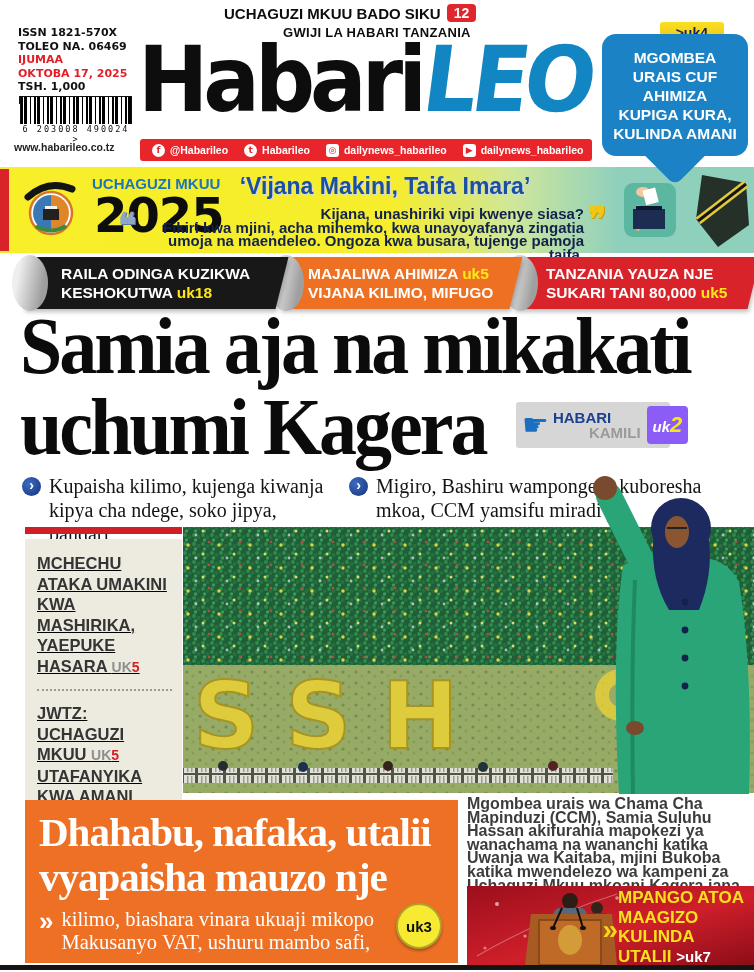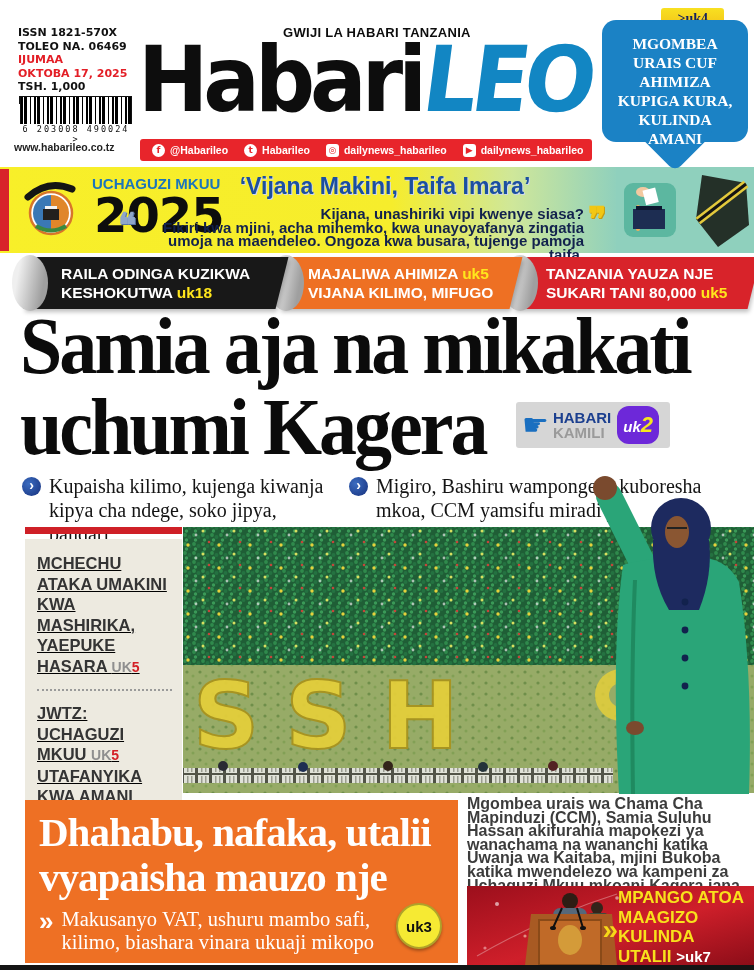--- a/index.html
+++ b/index.html
@@ -17,21 +17,21 @@
   .countdown { position:absolute; left:224px; top:4px; font-weight:bold; font-size:15px; color:#0d0d0d; display:flex; align-items:center; gap:6px; }
   .countdown .days { background:#e0272e; color:#fff; border-radius:4px; padding:0 7px; font-size:14px; line-height:18px; }
   .tagline { position:absolute; left:283px; top:25px; font-weight:bold; font-size:13px; color:#0d0d0d; letter-spacing:.3px; }
   .logo { position:absolute; left:138px; top:24px; font-family:"DejaVu Sans",sans-serif; font-weight:800; font-size:84px; line-height:104px; letter-spacing:-5px; white-space:nowrap; transform:scaleY(1.08); transform-origin:top left; }
   .logo .p1 { color:#0d0d0d; }
   .logo .p2 { color:#1286c3; display:inline-block; transform:skewX(-8deg); margin-left:2px; }
   .socialbar { position:absolute; left:140px; top:139px; width:452px; height:22px; background:#e8252b; border-radius:3px; display:flex; align-items:center; gap:16px; padding:0 12px; }
   .soc { display:flex; align-items:center; gap:5px; color:#fff; font-weight:bold; font-size:10.5px; }
   .soc .ic { width:13px; height:13px; background:#fff; color:#e8252b; border-radius:50%; font-size:9px; font-weight:bold; display:flex; align-items:center; justify-content:center; font-family:"DejaVu Sans",sans-serif; }
   .soc .ic.sq { border-radius:3px; }
-  .corner { position:absolute; right:6px; top:4px; width:150px; height:156px;font-family:Liberation Serif, serif; }
+  .corner { position:absolute; right:6px; top:18px; width:150px; height:156px; }
   .corner .ribbon { position:absolute; right:24px; top:4px; background:linear-gradient(180deg,#f8e021,#f0b614); color:#15225c; font-weight:bold; font-size:14px; padding:3px 16px 10px; border-radius:3px; }
   .corner .badge { position:absolute; right:0; top:16px; width:146px; height:122px; background:#1b82c5; border-radius:14px; z-index:2; display:flex; align-items:flex-start; justify-content:center; }
   .corner .badge:after { content:""; position:absolute; left:50%; bottom:-18px; width:56px; height:56px; background:#1b82c5; transform:translateX(-50%) rotate(45deg); border-radius:8px; z-index:-1; }
   .corner .badge-text { margin-top:14px; width:124px; color:#fff; font-weight:bold; font-size:15.5px; line-height:19px; text-align:center; }
 
   
   .banner { position:absolute; left:0; top:167px; width:754px; height:86px;
     background:linear-gradient(90deg,#f8ef29 0%,#f6ed2c 52%,#cfe79a 68%,#8fd0bd 82%,#7fcbb8 100%); }
   .banner .redstrip { position:absolute; left:0; top:2px; width:9px; height:82px; background:#d8232a; }
   .banner .logo-inec { position:absolute; left:24px; top:12px; }
@@ -52,22 +52,22 @@
   .strip .ref { color:#ffe61c; }
   .strip1 { width:252px; background:#181818; z-index:3; }
   .strip2 { width:230px; background:#ee7023; margin-left:4px; z-index:2; }
   .strip3 { width:234px; background:#d8232a; margin-left:4px; z-index:1; }
 
   
   .headline { position:absolute; left:20px; top:306px; font-family:"Liberation Serif","DejaVu Serif",serif; font-weight:bold; color:#0b0b0b; font-size:76px; line-height:77px; letter-spacing:-3px; transform:scaleY(1.05); transform-origin:top left; white-space:nowrap; }
   .more-badge { position:absolute; left:516px; top:402px; width:154px; height:46px; background:#d6d6d6; border-radius:3px; display:flex; align-items:center; padding:0 6px; gap:4px; }
   .more-badge .hand { color:#1a6fc0; font-size:30px; line-height:30px; font-family:"DejaVu Sans",sans-serif; }
   .more-badge .w { font-weight:800; font-size:15px; line-height:15px; }
-  .more-badge .w1 { color:#1b3f8f; } .more-badge .w2 { color:#9a9a9a; }
-  .more-badge .ukbox { margin-left:2px; background:#6d28d9; border-radius:12px; padding:6px 6px; font-style:italic; font-weight:800; }
+  .more-badge .w1 { color:#1b3f8f; } .more-badge .w2 { color:#9a9a9a;margin-left:36px; }
+  .more-badge .ukbox { margin-left:2px; background:#8b5cf6; border-radius:4px; padding:6px 6px; font-style:italic; font-weight:800; }
   .more-badge .ukbox .u { color:#fff; font-size:15px; } .more-badge .ukbox .n { color:#f6e71c; font-size:22px; }
 
   .bullets { position:absolute; left:22px; top:474px; display:flex; gap:24px; }
   .bullet { display:flex; gap:8px; }
   .bullet .bic { flex:0 0 auto; width:19px; height:19px; margin-top:3px; border-radius:50%; background:radial-gradient(circle at 35% 35%,#3b6cc0,#16307c); color:#fff; font-weight:bold; font-size:14px; line-height:17px; text-align:center; }
   .bullet .btxt { font-family:"Liberation Serif","DejaVu Serif",serif; font-size:20px; line-height:24px; color:#141414; }
   .bullet1 .btxt { width:276px; } .bullet2 .btxt { width:330px; }
 
   
   .sidebar { position:absolute; left:25px; top:527px; width:157px;text-decoration:underline; }
@@ -110,20 +110,24 @@
     <div>TOLEO NA. 06469</div>
     <div class="red">IJUMAA</div>
     <div class="red">OKTOBA 17, 2025</div>
     <div>TSH. 1,000</div>
     <div>KSH. 100</div>
   </div>
   <div class="barcode"></div>
   <div class="barcode-digits">6 203008 490024 &gt;</div>
   <div class="website">www.habarileo.co.tz</div>
 
+  <div class="countdown">
+    <span>UCHAGUZI MKUU BADO SIKU</span>
+    <span class="days">12</span>
+  </div>
   <div class="tagline">GWIJI LA HABARI TANZANIA</div>
 
   <div class="logo">
     <span class="p1">Habari</span><span class="p2">LEO</span>
   </div>
 
   <div class="socialbar">
     <span class="soc">
       <span class="ic">f</span>
       <span>@Habarileo</span>
@@ -305,22 +309,22 @@
   <div class="caption">Mgombea urais wa Chama Cha Mapinduzi (CCM), Samia Suluhu Hassan akifurahia mapokezi ya wanachama na wananchi katika Uwanja wa Kaitaba, mjini Bukoba katika mwendelezo wa kampeni za Uchaguzi Mkuu mkoani Kagera jana. Picha zaidi Uk.8. (Picha na Ikulu).</div>
 
   <div class="orange-box">
     <div class="orange-h">
       <div>Dhahabu, nafaka, utalii</div>
       <div>vyapaisha mauzo nje</div>
     </div>
     <div class="orange-sub">
       <span class="chev">»</span>
       <span class="stxt">
+        <div>kilimo, biashara vinara ukuaji mikopo</div>
         <div>Makusanyo VAT, ushuru mambo safi,</div>
-        <div>kilimo, biashara vinara ukuaji mikopo</div>
       </span>
     </div>
     <div class="uk3">uk3</div>
   </div>
 
   <div class="promo">
     <svg width="287" height="79" viewBox="0 0 287 79">
       <defs>
         <linearGradient id="rg" x1="0" y1="0" x2="1" y2="1">
           <stop offset="0" stop-color="#9c0f1c"></stop>

